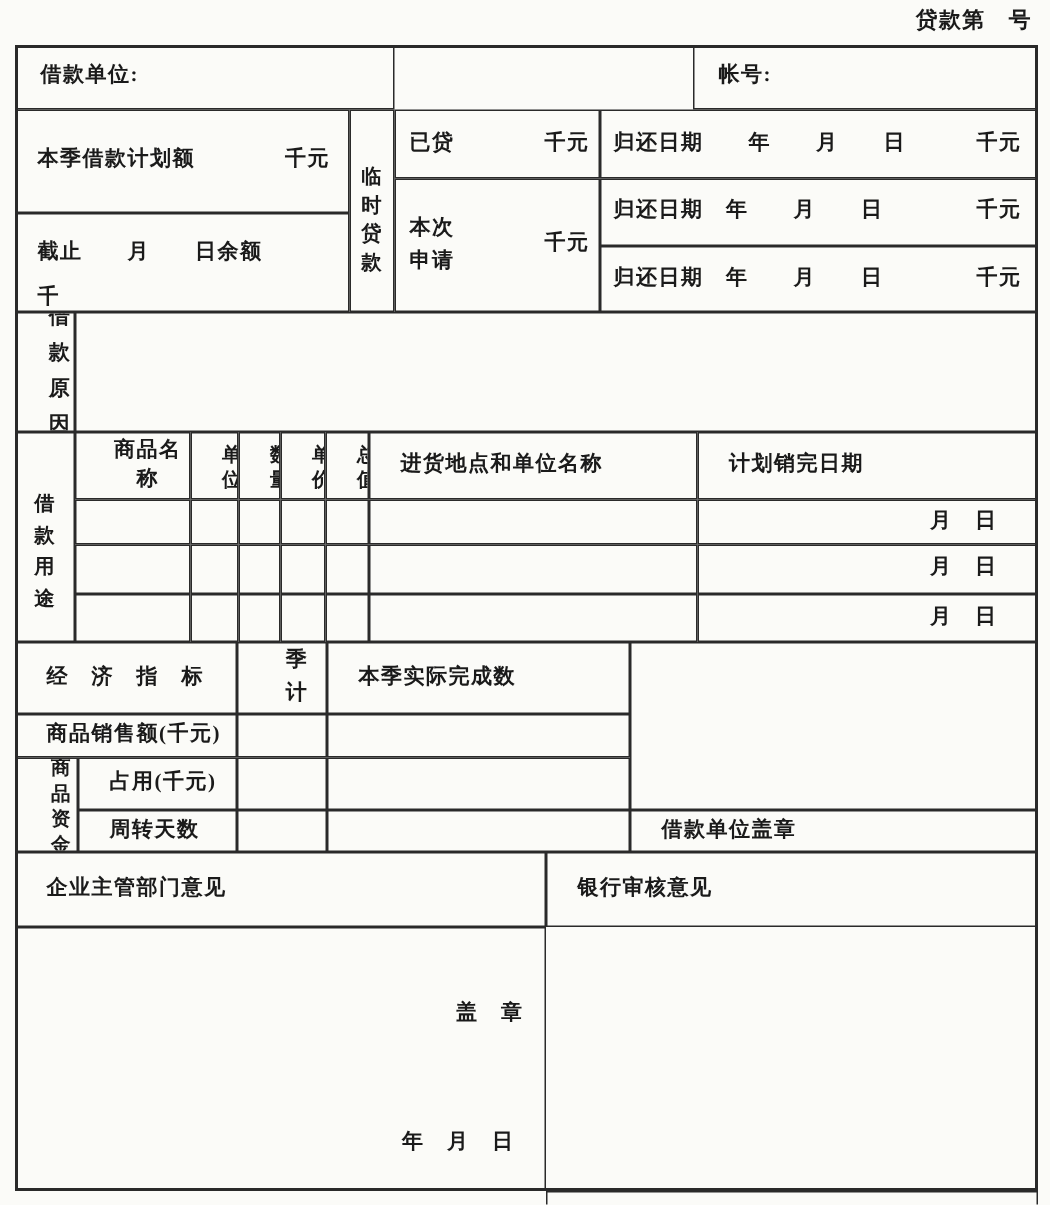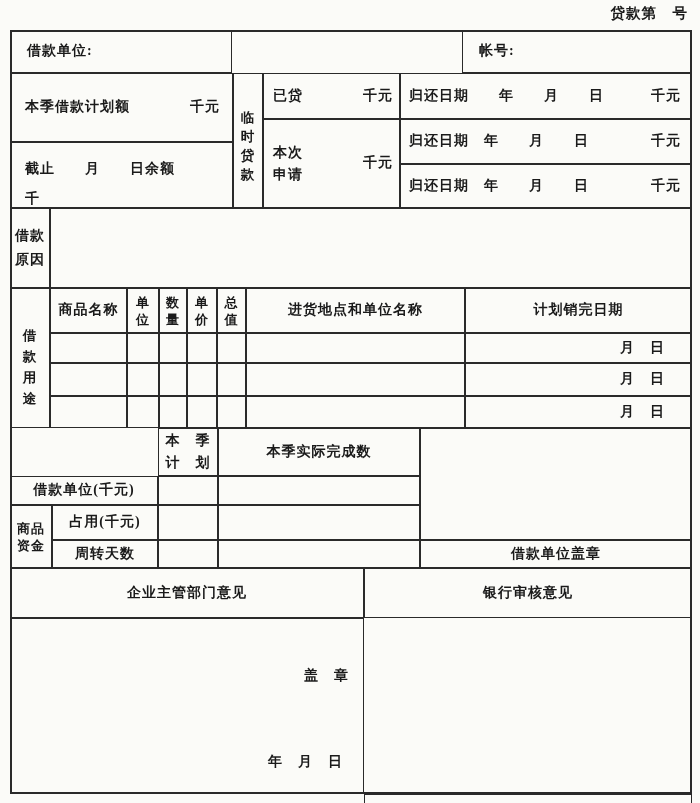--- a/index.html
+++ b/index.html
@@ -17,41 +17,41 @@
     border:2px solid var(--line);box-sizing:border-box;pointer-events:none;}
   .cell{
     position:absolute;box-sizing:border-box;
     border:1px solid var(--line);
     display:flex;align-items:center;
     font-size:14px;letter-spacing:1px;line-height:1.35;
     overflow:hidden;
   }
   .pl{padding-left:16px;}
   .between{justify-content:space-between;padding:0 12px 0 14px;}
-  .center{justify-content:center;text-align:center;}
+  .center{justify-content:flex-start;text-align:center;padding-left:20px;}
   .pre{white-space:pre-line;}
   .top{align-items:flex-start;}
   .balance{padding:11px 14px 0;line-height:30px;}
   .vlabel{flex-direction:column;justify-content:center;text-align:center;
     font-size:13.5px;line-height:19px;white-space:pre-line;}
   .vlabel-use{justify-content:flex-start;padding-top:36px;line-height:21px;}
   .hdr2{font-size:13px;line-height:17px;}
   .datecell{justify-content:flex-end;padding-right:26px;}
   .rel{position:relative;}
   .abs{position:absolute;}
 </style>
 </head>
 <body>
 
 <div class="sheet">
 
   <div class="doc-num">贷款第　号</div>
   <div class="frame"></div>
 
-  <div class="cell pl" style="left:10px;top:30px;width:222px;height:43px">
+  <div class="cell pl" style="left:10px;top:30px;width:253px;height:43px">
     <span>借款单位:</span>
   </div>
   <div class="cell pl" style="left:462px;top:30px;width:230px;height:43px">
     <span>帐号:</span>
   </div>
 
   <div class="cell between" style="left:10px;top:73px;width:223px;height:69px">
     <span>本季借款计划额</span>
     <span>千元</span>
   </div>
@@ -148,31 +148,34 @@
   <div class="cell" style="left:50px;top:396px;width:77px;height:32px"></div>
   <div class="cell" style="left:127px;top:396px;width:32px;height:32px"></div>
   <div class="cell" style="left:159px;top:396px;width:28px;height:32px"></div>
   <div class="cell" style="left:187px;top:396px;width:30px;height:32px"></div>
   <div class="cell" style="left:217px;top:396px;width:29px;height:32px"></div>
   <div class="cell" style="left:246px;top:396px;width:219px;height:32px"></div>
   <div class="cell datecell" style="left:465px;top:396px;width:227px;height:32px">
     <span>月　日</span>
   </div>
 
+  <div class="cell center" style="left:10px;top:428px;width:148px;height:48px">
+    <span>经　济　指　标</span>
+  </div>
   <div class="cell center pre" style="left:158px;top:428px;width:60px;height:48px;line-height:22px">
     <span>本　季
 计　划</span>
   </div>
   <div class="cell center" style="left:218px;top:428px;width:202px;height:48px">
     <span>本季实际完成数</span>
   </div>
   <div class="cell" style="left:420px;top:428px;width:272px;height:112px"></div>
 
   <div class="cell center" style="left:10px;top:476px;width:148px;height:29px">
-    <span>借款单位(千元)</span>
+    <span>商品销售额(千元)</span>
   </div>
   <div class="cell" style="left:158px;top:476px;width:60px;height:29px"></div>
   <div class="cell" style="left:218px;top:476px;width:202px;height:29px"></div>
 
   <div class="cell center pre hdr2" style="left:10px;top:505px;width:42px;height:63px">
     <span>商品
 资金</span>
   </div>
   <div class="cell center" style="left:52px;top:505px;width:106px;height:35px">
     <span>占用(千元)</span>

